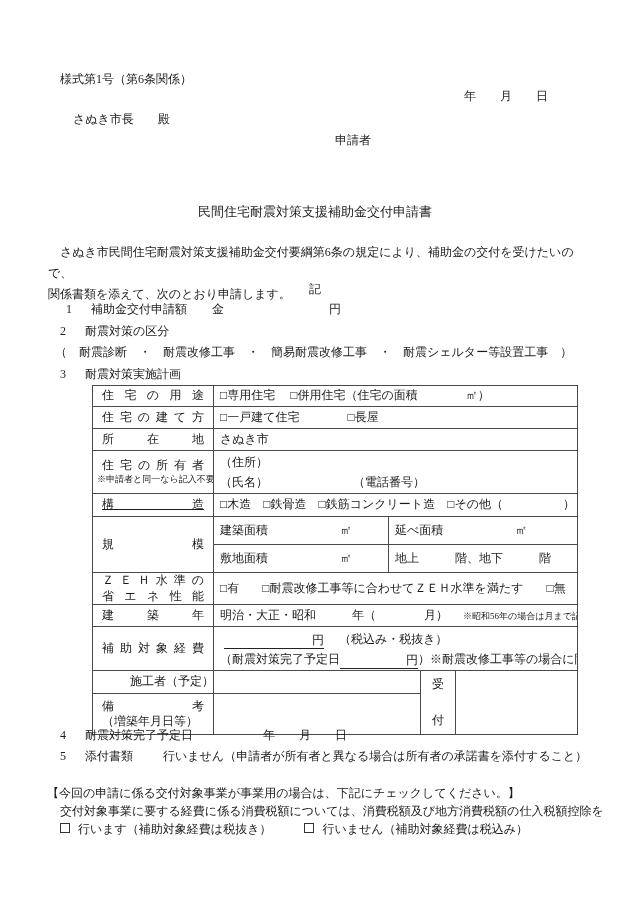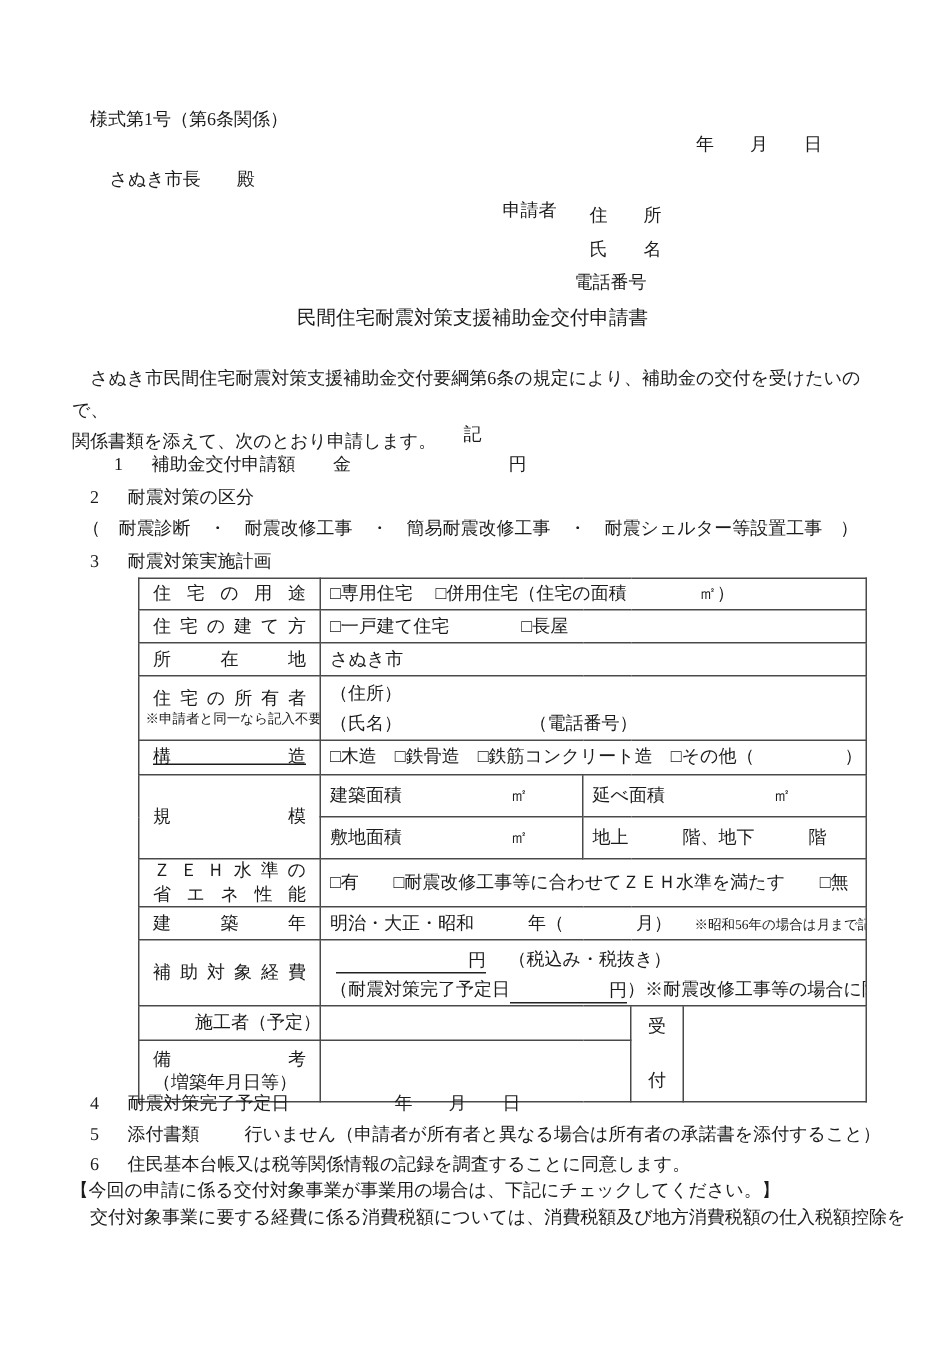--- a/index.html
+++ b/index.html
@@ -41,37 +41,32 @@
 
 <div class="page">
 
   <div class="abs" style="left:60px;top:71px;">様式第1号（第6条関係）</div>
   <div class="abs" style="right:82px;top:88px;">年　　月　　日</div>
   <div class="abs" style="left:73px;top:111px;">さぬき市長　　殿</div>
 
   <div class="abs" style="left:335px;top:132px;">
     <div style="display:flex;">
       <span>申請者</span>
-      <div style="margin-left:22px;line-height:22.5px;">
-        <div>住　　所</div>
-        <div>氏　　名</div>
-        <div style="margin-left:-10px;">電話番号</div>
-      </div>
     </div>
   </div>
 
   <div class="abs center" style="top:203px;font-size:13px;">民間住宅耐震対策支援補助金交付申請書</div>
 
   <div class="abs" style="left:48px;top:242px;line-height:21px;white-space:normal;width:540px;">
     <div>　さぬき市民間住宅耐震対策支援補助金交付要綱第6条の規定により、補助金の交付を受けたいので、</div>
     <div>関係書類を添えて、次のとおり申請します。</div>
   </div>
   <div class="abs center" style="top:281px;">記</div>
 
-  <div class="abs" style="left:76px;top:301px;">
+  <div class="abs" style="left:66px;top:301px;">
     <span class="num">1</span><span>補助金交付申請額</span><span class="gap25">金</span><span class="gap105">円</span>
   </div>
   <div class="abs" style="left:60px;top:323px;">
     <span class="num">2</span><span>耐震対策の区分</span>
   </div>
   <div class="abs" style="left:55px;top:344px;">（　耐震診断　・　耐震改修工事　・　簡易耐震改修工事　・　耐震シェルター等設置工事　）</div>
   <div class="abs" style="left:60px;top:366px;">
     <span class="num">3</span><span>耐震対策実施計画</span>
   </div>
 
@@ -177,21 +172,26 @@
     </tr>
   </tbody>
     </table>
 
   <div class="abs" style="left:60px;top:727px;">
     <span class="num">4</span><span>耐震対策完了予定日</span><span class="gap70">年　　月　　日</span>
   </div>
   <div class="abs" style="left:60px;top:748px;">
     <span class="num">5</span><span>添付書類</span><span class="gap30">行いません（申請者が所有者と異なる場合は所有者の承諾書を添付すること）</span>
   </div>
-  <div class="abs" style="left:60px;top:768px;">
-    <span class="num">6</span><span>住民基本台帳又は税等関係情報の記録を調査することに同意します。</span>
-  </div>
 
   <div class="abs" style="left:47px;top:785px;">【今回の申請に係る交付対象事業が事業用の場合は、下記にチェックしてください。】</div>
   <div class="abs" style="left:60px;top:803px;">交付対象事業に要する経費に係る消費税額については、消費税額及び地方消費税額の仕入税額控除を</div>
 
+  <div class="abs" style="left:60px;top:821px;">
+    <span>
+      <span class="cbx"></span><span>行います（補助対象経費は税抜き）</span>
+    </span>
+    <span class="gap30">
+      <span class="cbx"></span><span>行いません（補助対象経費は税込み）</span>
+    </span>
+  </div>
 
 </div>
 
 </body></html>

